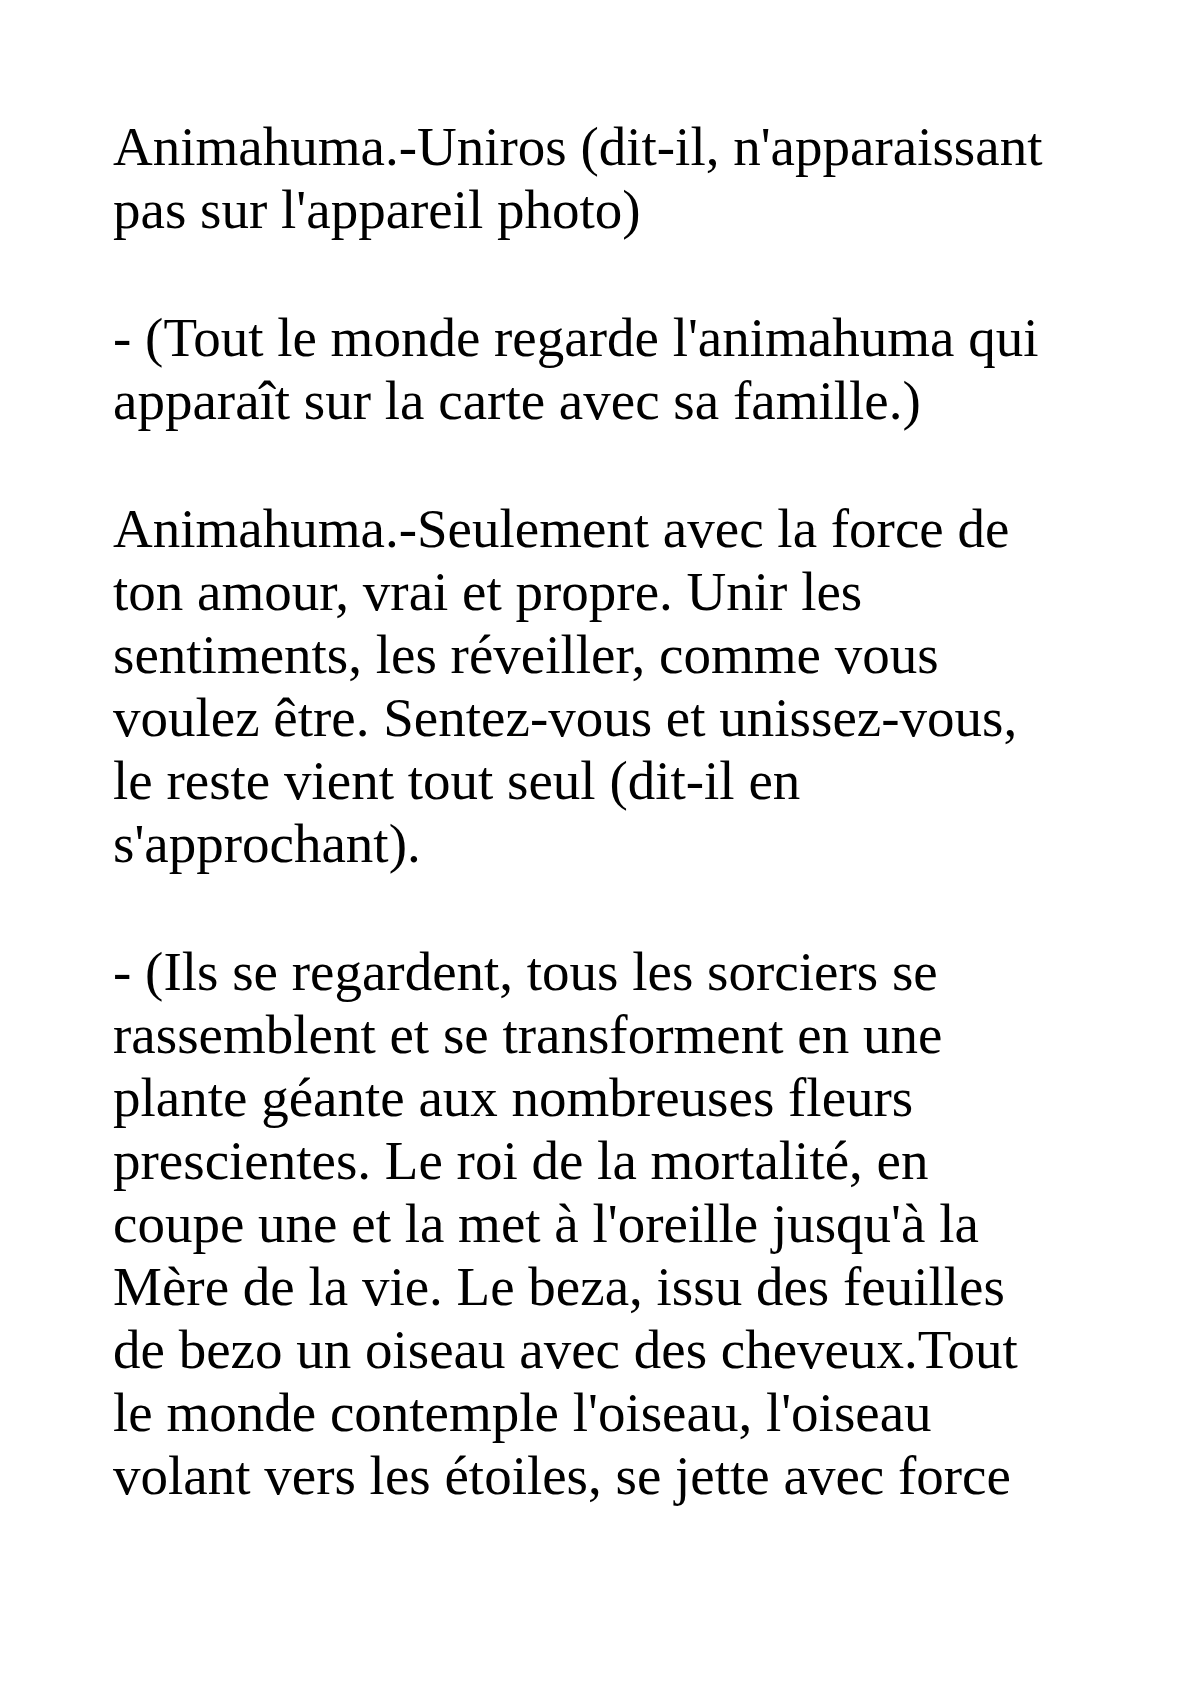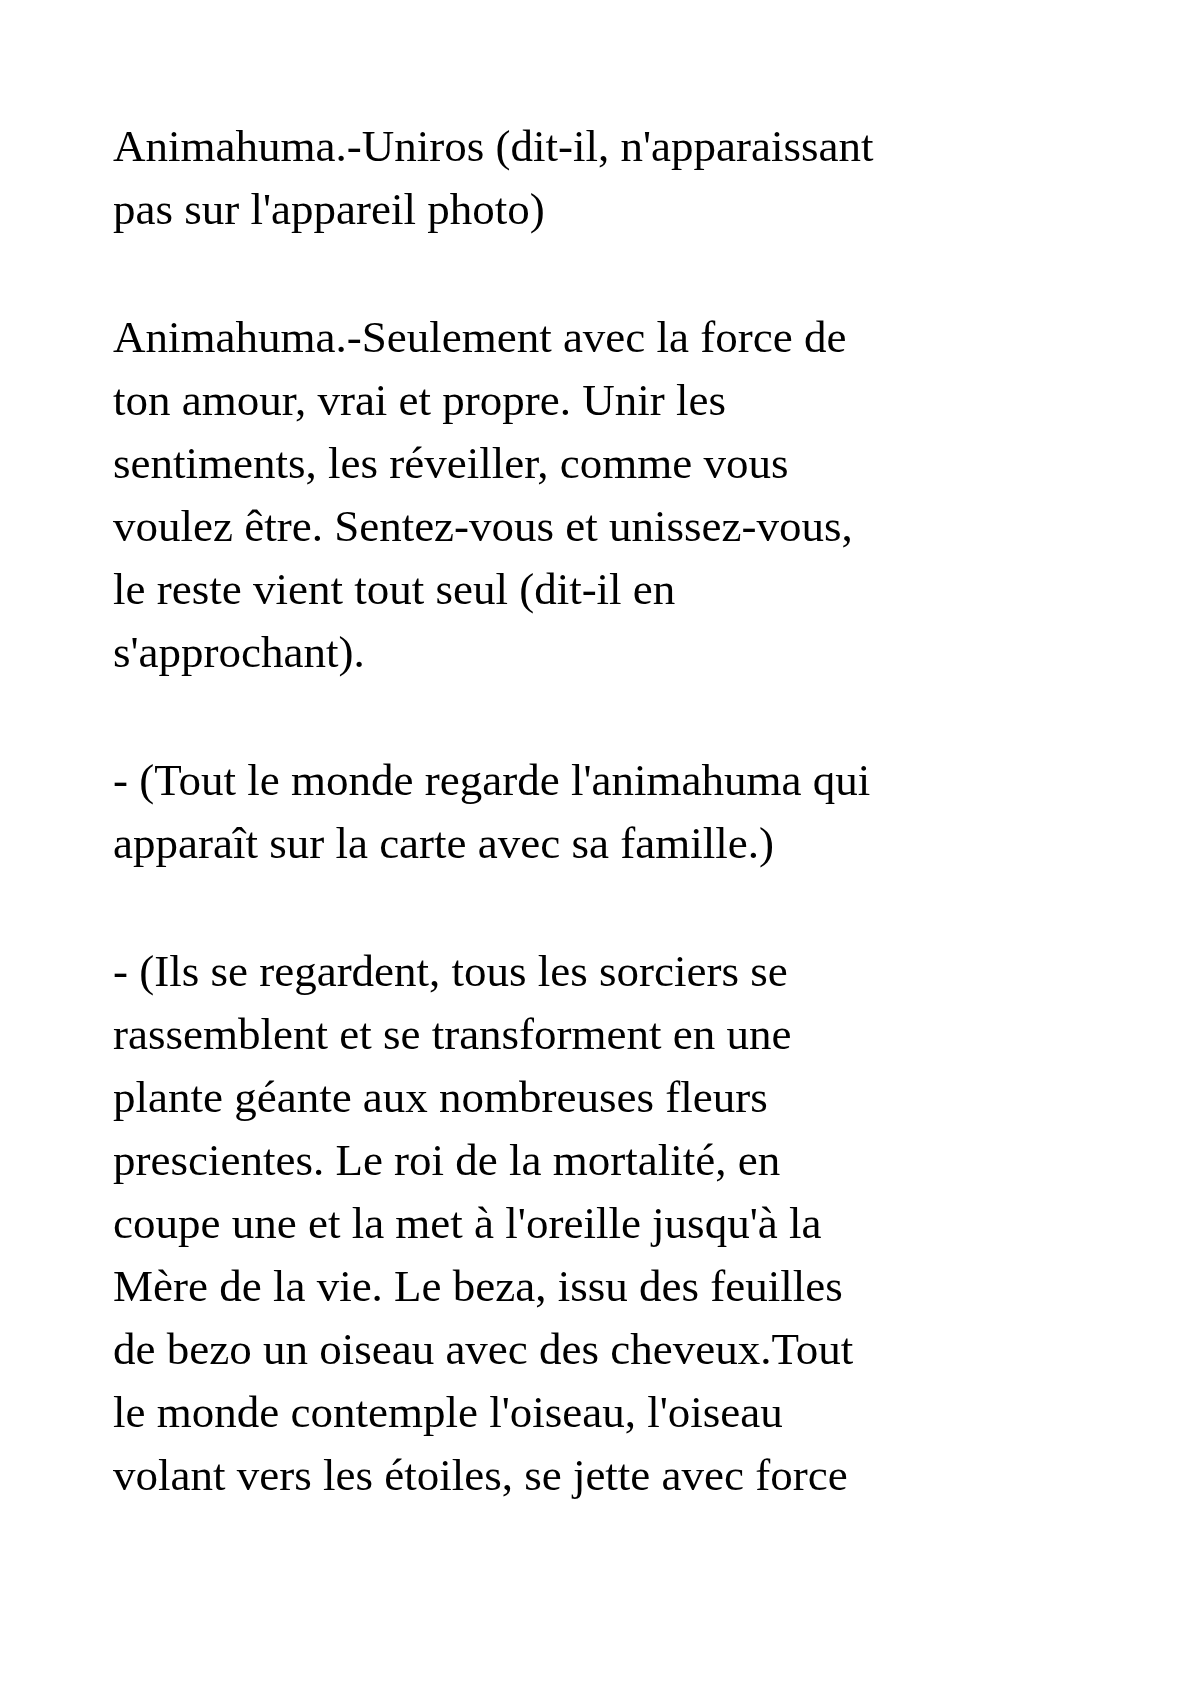--- a/index.html
+++ b/index.html
@@ -15,48 +15,48 @@
     background: #ffffff;
     overflow: hidden;
   }
   .text-block {
     position: absolute;
     top: 115px;
     left: 113px;
     right: 100px;
     color: #000000;
     font-family: "Liberation Serif", "DejaVu Serif", serif;
-    font-size: 45px;
+    font-size: 55px;
     line-height: 63px;
     font-weight: 400;
     text-align: left;
   }
   .paragraph {
     margin: 0 0 65px 0;
     white-space: pre-line; 
   }
   .paragraph:last-child {
     margin-bottom: 4px;
   }
 </style>
 </head>
 <body>
 
 <div class="page">
   <div class="text-block">
     <p class="paragraph">Animahuma.-Uniros (dit-il, n'apparaissant
 pas sur l'appareil photo)</p>
+    <p class="paragraph">- (Tout le monde regarde l'animahuma qui
+apparaît sur la carte avec sa famille.)</p>
     <p class="paragraph">Animahuma.-Seulement avec la force de
 ton amour, vrai et propre. Unir les
 sentiments, les réveiller, comme vous
 voulez être. Sentez-vous et unissez-vous,
 le reste vient tout seul (dit-il en
 s'approchant).</p>
-    <p class="paragraph">- (Tout le monde regarde l'animahuma qui
-apparaît sur la carte avec sa famille.)</p>
     <p class="paragraph">- (Ils se regardent, tous les sorciers se
 rassemblent et se transforment en une
 plante géante aux nombreuses fleurs
 prescientes. Le roi de la mortalité, en
 coupe une et la met à l'oreille jusqu'à la
 Mère de la vie. Le beza, issu des feuilles
 de bezo un oiseau avec des cheveux.Tout
 le monde contemple l'oiseau, l'oiseau
 volant vers les étoiles, se jette avec force</p>
   </div>

